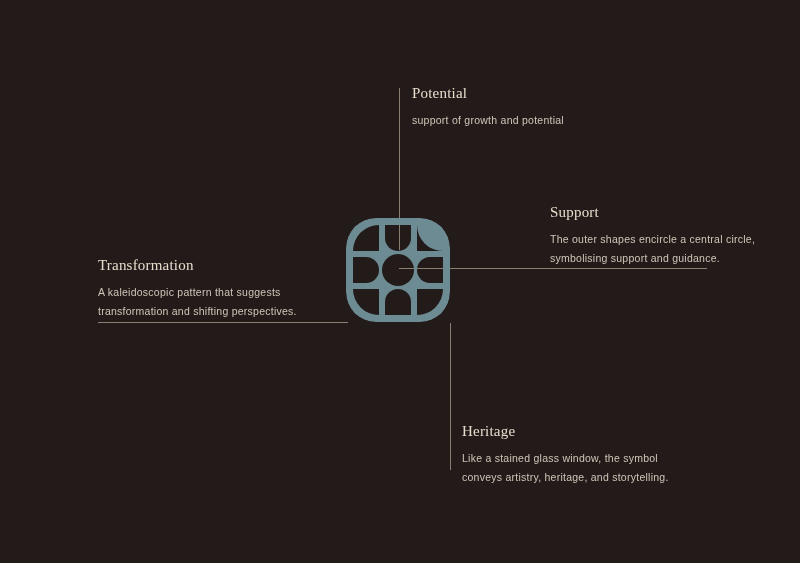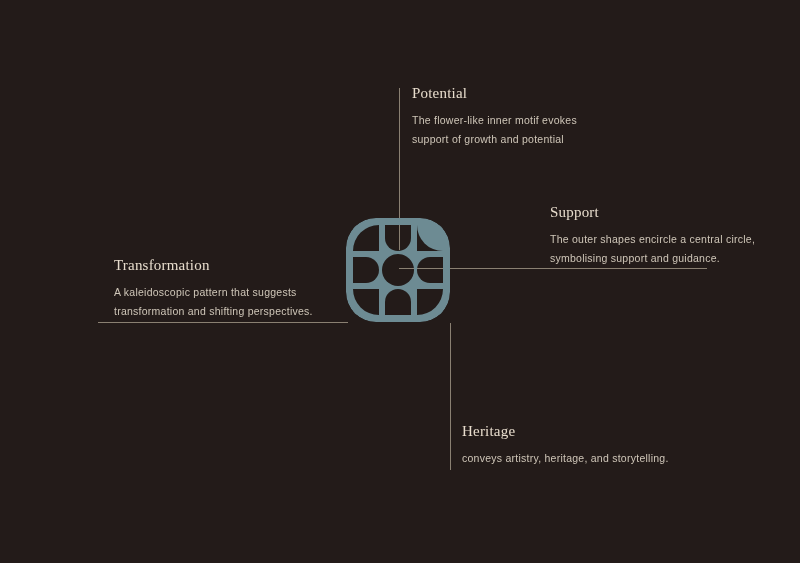--- a/index.html
+++ b/index.html
@@ -69,21 +69,21 @@
     font-size: 10.5px;
     font-weight: 400;
     color: #cfc6b8;
     line-height: 1.85;
     letter-spacing: 0.25px;
     white-space: nowrap;
   }
 
   #ann-potential       { left: 412px; top: 84px; }
   #ann-support         { left: 550px; top: 203px; }
-  #ann-transformation  { left: 98px;  top: 256px; margin-left: 16px; }
+  #ann-transformation  { left: 98px;  top: 256px; }
   #ann-heritage        { left: 462px; top: 422px; }
 </style>
 </head>
 <body>
 
 <div id="stage">
 
   <div class="line line-v" id="line-potential-v"></div>
   <div class="line line-h" id="line-support-h"></div>
   <div class="line line-h" id="line-transformation-h"></div>
@@ -118,34 +118,34 @@
           <path d="M71 71 L97 71 L97 97 L71 97 Z" fill="#000"></path>
           <path d="M97 97 L71 97 A26 26 0 0 0 97 71 Z" fill="#fff"></path>
         </mask>
       </defs>
       <rect x="0" y="0" width="104" height="104" rx="30" ry="30" fill="#6d8b93" mask="url(#grid-mask)"></rect>
     </svg>
   </div>
 
   <div class="annotation" id="ann-potential">
     <div class="title">Potential</div>
-    <div class="body">The flower-like inner motif evokes</div>
     <div class="body">support of growth and potential</div>
   </div>
 
   <div class="annotation" id="ann-support">
     <div class="title">Support</div>
     <div class="body">The outer shapes encircle a central circle,</div>
     <div class="body">symbolising support and guidance.</div>
   </div>
 
   <div class="annotation" id="ann-transformation">
     <div class="title">Transformation</div>
     <div class="body">A kaleidoscopic pattern that suggests</div>
     <div class="body">transformation and shifting perspectives.</div>
   </div>
 
   <div class="annotation" id="ann-heritage">
     <div class="title">Heritage</div>
+    <div class="body">Like a stained glass window, the symbol</div>
     <div class="body">conveys artistry, heritage, and storytelling.</div>
   </div>
 
 </div>
 
 </body></html>

